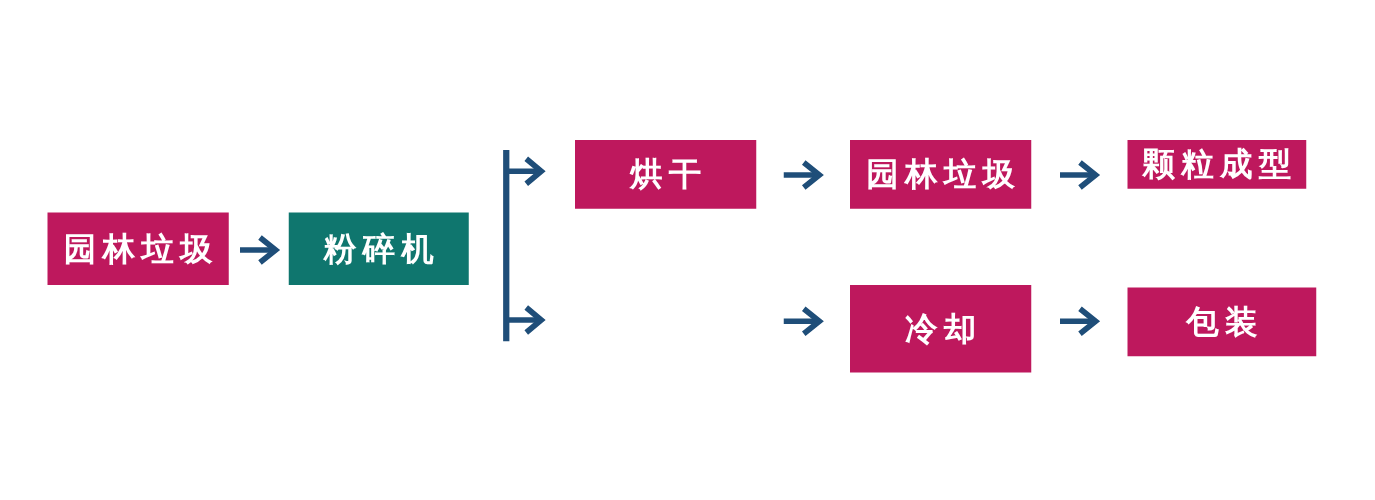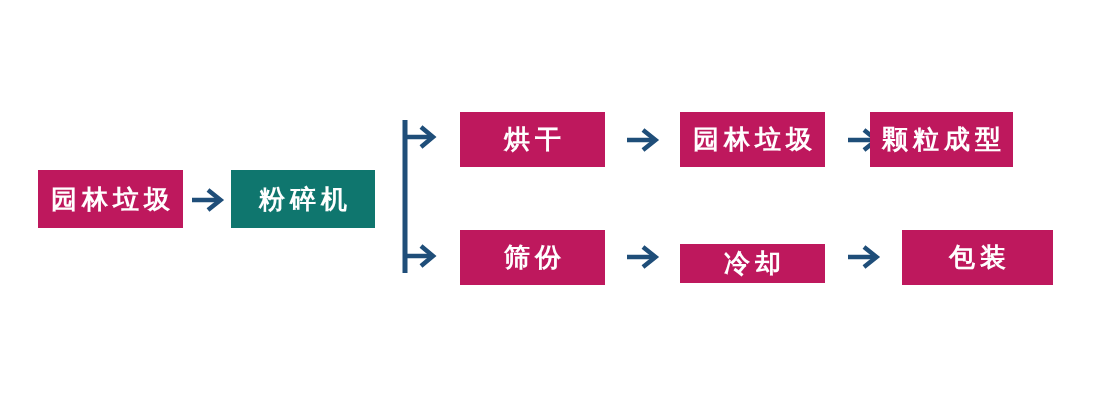--- a/index.html
+++ b/index.html
@@ -72,34 +72,31 @@
 
   <div class="node node-blue" style="left:680px; top:112px; width:145px; height:55px;">
     <span>园林垃圾</span>
   </div>
 
   <svg class="arrow" style="left:846px; top:126px;" width="36" height="28" viewBox="0 0 36 28">
     <line x1="2" y1="14" x2="28" y2="14" stroke="#1f4e79" stroke-width="4.5"></line>
     <path d="M18 4 L30.5 14 L18 24" fill="none" stroke="#1f4e79" stroke-width="4.5"></path>
   </svg>
 
-  <div class="node node-blue" style="left:870px; top:112px; width:143px; height:55px;">
+  <div class="node node-blue" style="left:902px; top:112px; width:143px; height:39px;">
     <span>颗粒成型</span>
   </div>
 
-  <div class="node node-blue" style="left:460px; top:230px; width:145px; height:55px;">
-    <span>筛份</span>
-  </div>
 
   <svg class="arrow" style="left:625px; top:243px;" width="36" height="28" viewBox="0 0 36 28">
     <line x1="2" y1="14" x2="28" y2="14" stroke="#1f4e79" stroke-width="4.5"></line>
     <path d="M18 4 L30.5 14 L18 24" fill="none" stroke="#1f4e79" stroke-width="4.5"></path>
   </svg>
 
-  <div class="node node-blue" style="left:680px; top:244px; width:145px; height:39px;">
+  <div class="node node-blue" style="left:680px; top:228px; width:145px; height:70px;">
     <span>冷却</span>
   </div>
 
   <svg class="arrow" style="left:846px; top:243px;" width="36" height="28" viewBox="0 0 36 28">
     <line x1="2" y1="14" x2="28" y2="14" stroke="#1f4e79" stroke-width="4.5"></line>
     <path d="M18 4 L30.5 14 L18 24" fill="none" stroke="#1f4e79" stroke-width="4.5"></path>
   </svg>
 
   <div class="node node-blue" style="left:902px; top:230px; width:151px; height:55px;">
     <span>包装</span>

